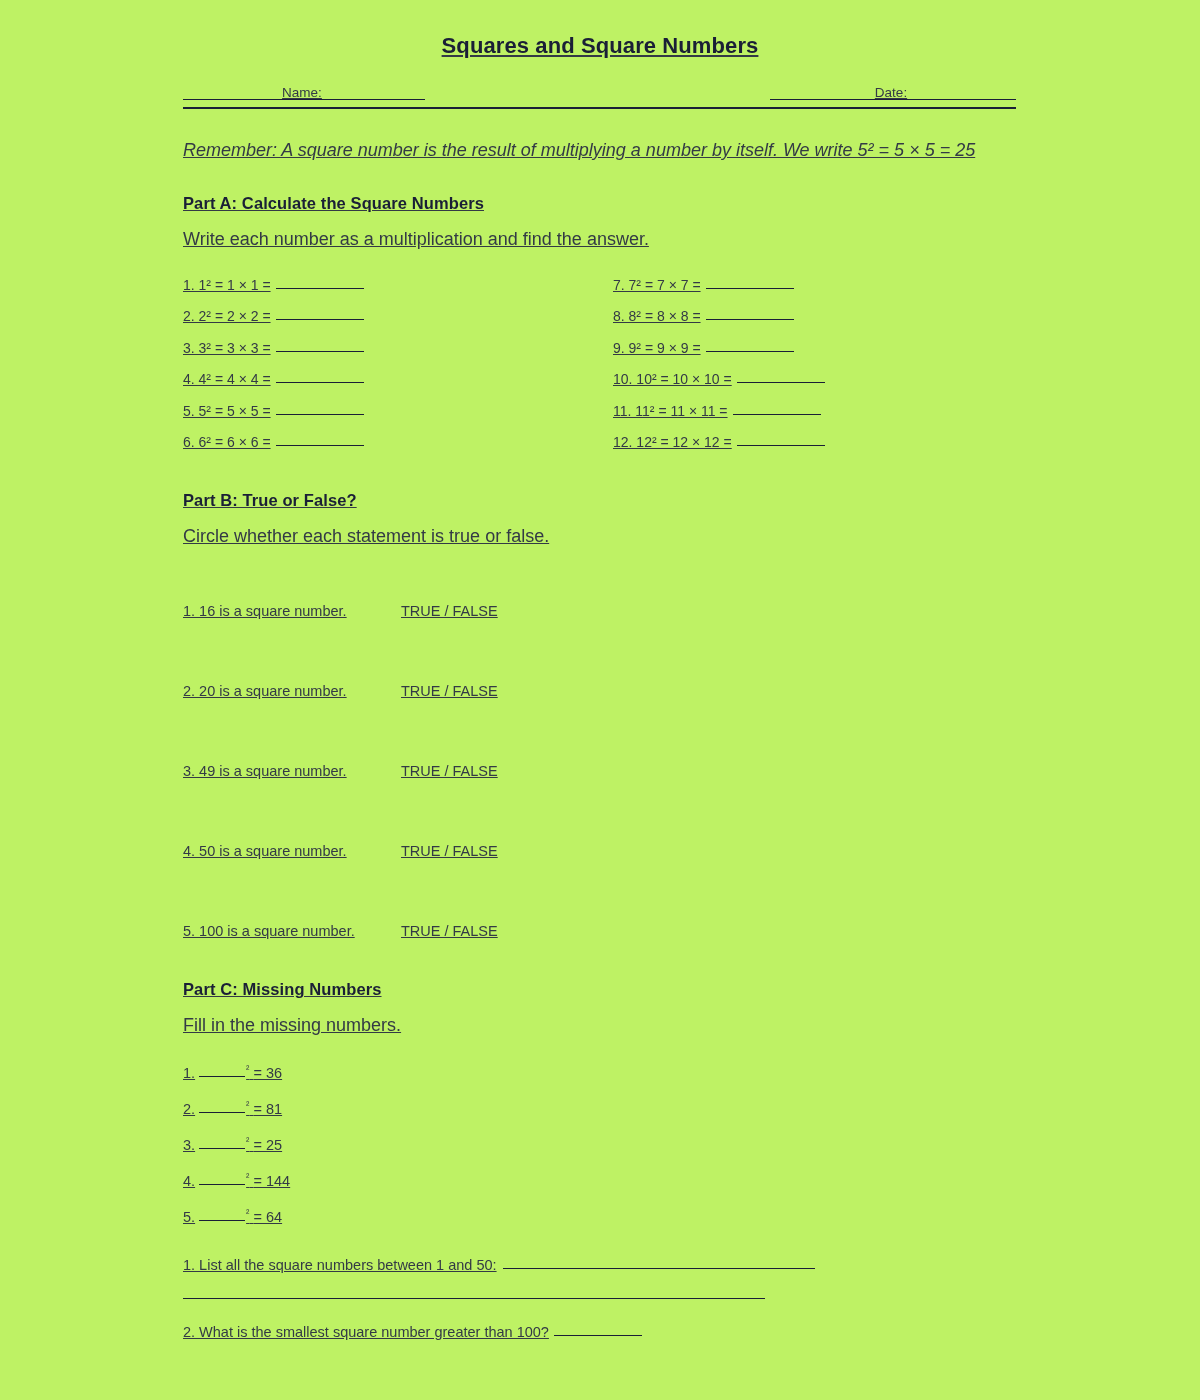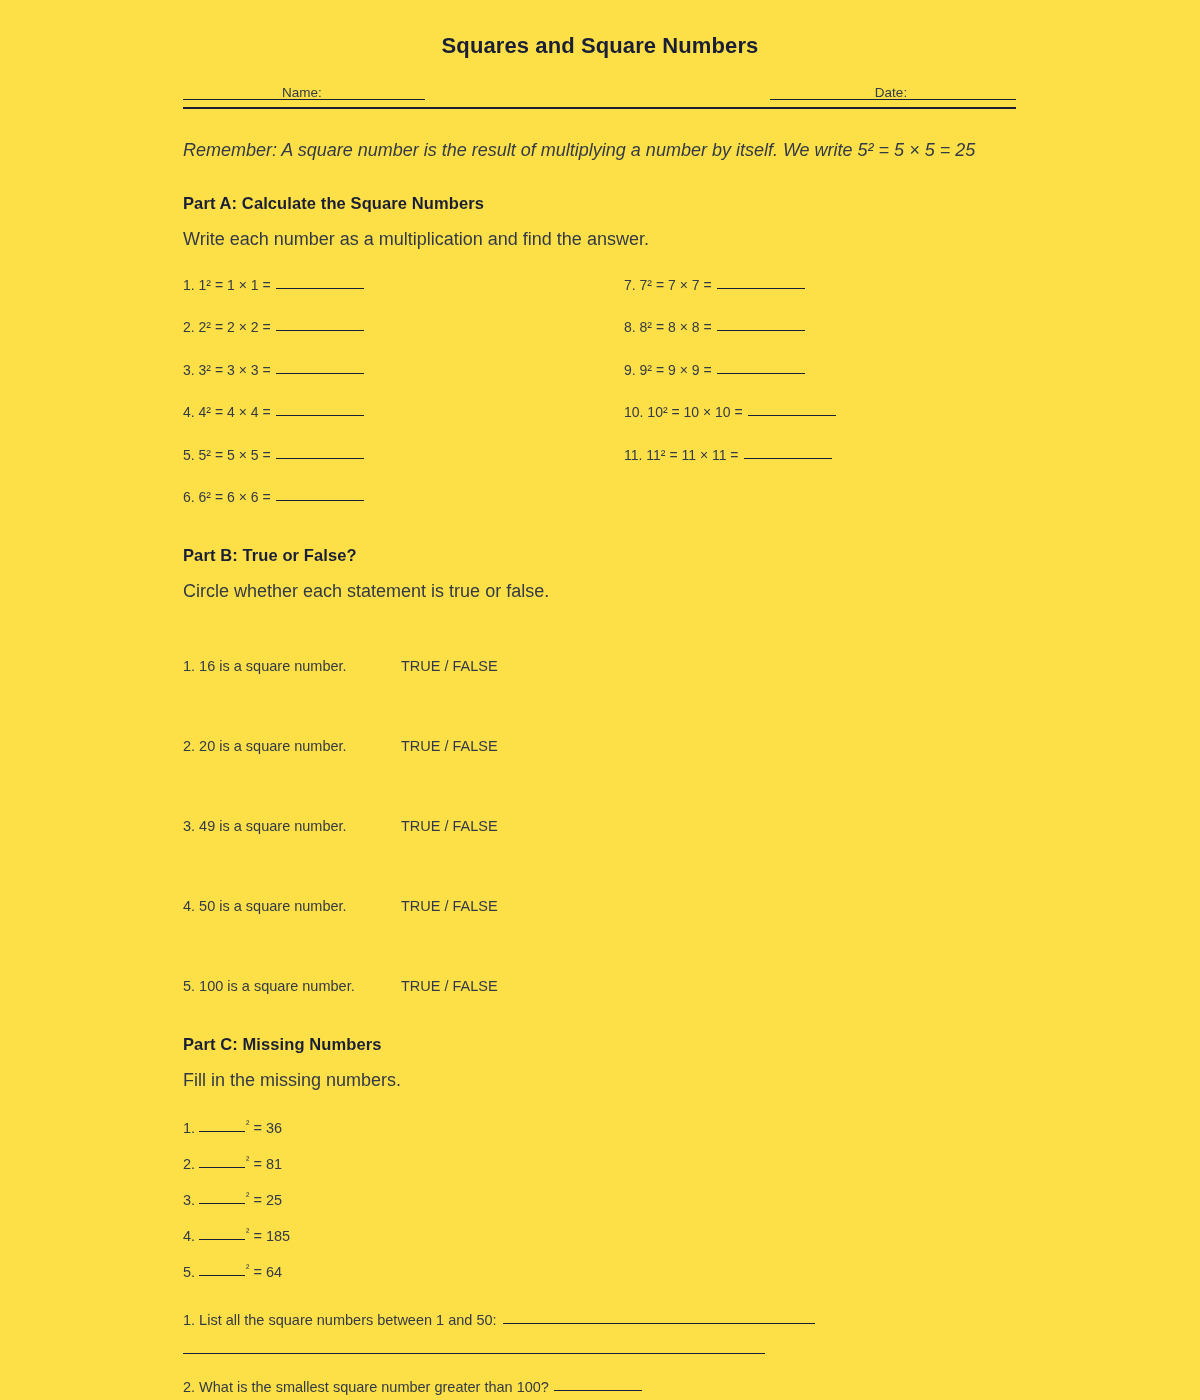--- a/index.html
+++ b/index.html
@@ -13,21 +13,22 @@
     font-family: "Liberation Sans", sans-serif;
     color: #333a45;
     -webkit-font-smoothing: antialiased;
   }
   .page {
     position: relative;
     width: 1200px;
     height: 1400px;
     box-sizing: border-box;
     padding: 0;
-    background: #fde047;
+    background: #bef264;
+    text-decoration: underline;
   }
   .worksheet-title {
     text-align: center;
     font-size: 22px;
     font-weight: bold;
     color: #1a1f36;
     margin: 0;
     padding: 33px 0 0 0;
     letter-spacing: 0.1px;
   }
@@ -83,21 +84,20 @@
     font-size: 18px;
     color: #333a45;
   }
 
   
   .partA-grid {
     margin: 20px 183px 0 183px;
     display: grid;
     grid-template-columns: 430px 1fr;
     row-gap: 0;
-    gap: 11px;
   }
   .partA-item {
     font-size: 14px;
     color: #333a45;
     line-height: 31.4px;
     white-space: nowrap;
   }
   .partA-item .blank-line { width: 88px; margin-left: 5px; }
 
   
@@ -181,20 +181,21 @@
     <div class="partA-item"><span>3. 3² = 3 × 3 =</span><span class="blank-line"></span></div>
     <div class="partA-item"><span>9. 9² = 9 × 9 =</span><span class="blank-line"></span></div>
 
     <div class="partA-item"><span>4. 4² = 4 × 4 =</span><span class="blank-line"></span></div>
     <div class="partA-item"><span>10. 10² = 10 × 10 =</span><span class="blank-line"></span></div>
 
     <div class="partA-item"><span>5. 5² = 5 × 5 =</span><span class="blank-line"></span></div>
     <div class="partA-item"><span>11. 11² = 11 × 11 =</span><span class="blank-line"></span></div>
 
     <div class="partA-item"><span>6. 6² = 6 × 6 =</span><span class="blank-line"></span></div>
+    <div class="partA-item"><span>12. 12² = 12 × 12 =</span><span class="blank-line"></span></div>
   </div>
 
   <h2 class="part-heading">Part B: True or False?</h2>
   <p class="part-instruction">Circle whether each statement is true or false.</p>
 
   <div class="partB-list">
     <div class="partB-row">
       <span class="partB-statement">1. 16 is a square number.</span>
       <span class="partB-choice">TRUE / FALSE</span>
     </div>
@@ -216,21 +217,21 @@
     </div>
   </div>
 
   <h2 class="part-heading">Part C: Missing Numbers</h2>
   <p class="part-instruction">Fill in the missing numbers.</p>
 
   <div class="partC-list">
     <div class="partC-row"><span>1.</span><span class="blank-line"></span><span class="partC-sup">²</span> <span>= 36</span></div>
     <div class="partC-row"><span>2.</span><span class="blank-line"></span><span class="partC-sup">²</span> <span>= 81</span></div>
     <div class="partC-row"><span>3.</span><span class="blank-line"></span><span class="partC-sup">²</span> <span>= 25</span></div>
-    <div class="partC-row"><span>4.</span><span class="blank-line"></span><span class="partC-sup">²</span> <span>= 185</span></div>
+    <div class="partC-row"><span>4.</span><span class="blank-line"></span><span class="partC-sup">²</span> <span>= 144</span></div>
     <div class="partC-row"><span>5.</span><span class="blank-line"></span><span class="partC-sup">²</span> <span>= 64</span></div>
   </div>
 
 
   <div class="partD-q partD-q1">
     <span>1. List all the square numbers between 1 and 50:</span><span class="blank-line"></span>
   </div>
   <div class="partD-contline"></div>
 
   <div class="partD-q partD-q2">

